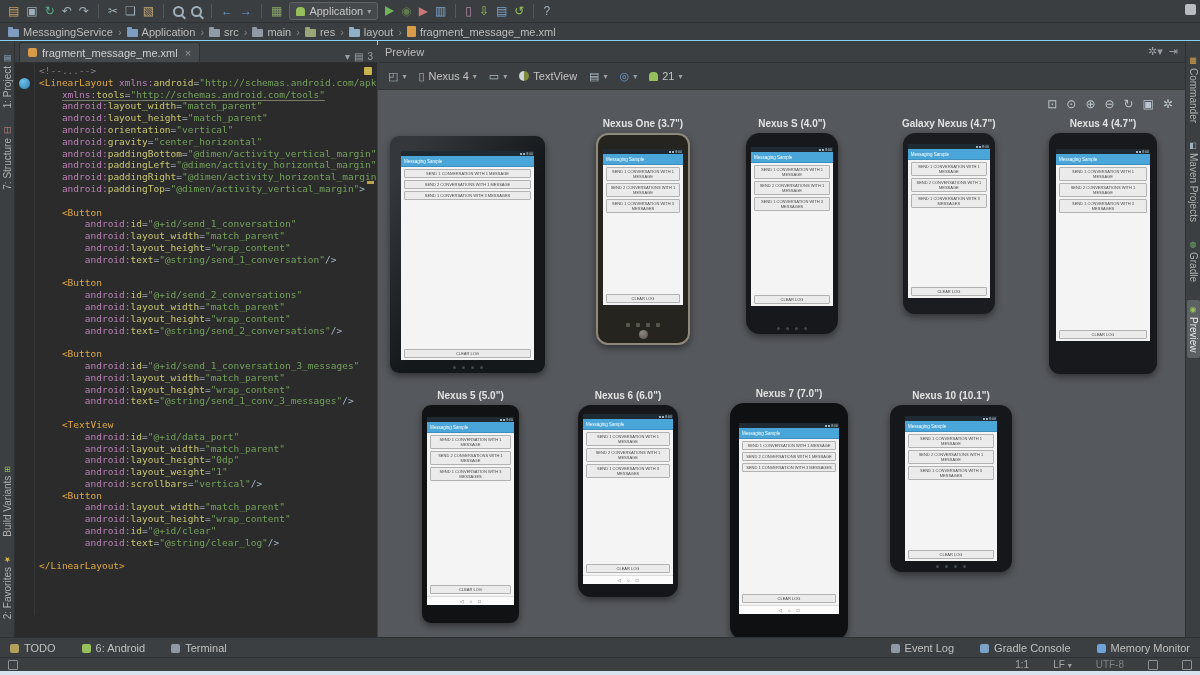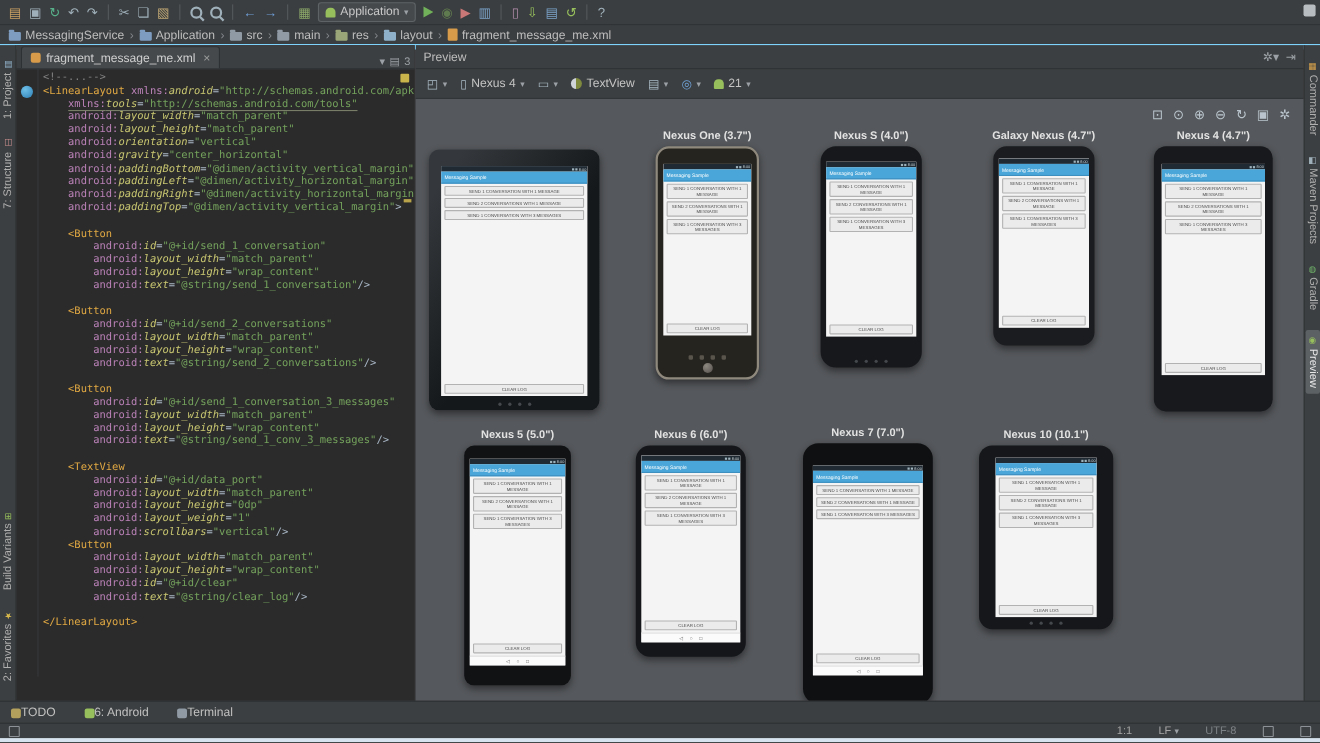--- a/index.html
+++ b/index.html
@@ -44,21 +44,21 @@
   .tab .close{color:#9a9a9a;font-size:11px;margin-left:2px;}
   .tabbar-right{margin-left:auto;display:flex;align-items:center;gap:4px;padding:0 4px;font-size:10px;color:#9aa0a5;}
   .code{position:absolute;left:0;top:21px;right:0;bottom:23px;overflow:hidden;
         font-family:"DejaVu Sans Mono",monospace;font-size:9.5px;line-height:11.8px;white-space:pre;padding:3px 0 0 24px;}
   .gutter{position:absolute;left:0;top:21px;bottom:23px;width:19px;border-right:1px solid #35383a;}
   .gut-circle{position:absolute;left:4px;top:37px;width:11px;height:11px;border-radius:50%;
               background:radial-gradient(circle at 35% 30%,#6fc0e8,#2d7fb4);}
   .insp-sq{position:absolute;right:5px;top:26px;width:8px;height:8px;background:#c9b44c;border-radius:1px;}
   .insp-tick{position:absolute;right:3px;top:140px;width:7px;height:3px;background:#b8a34a;}
   .code-line{height:11.8px;}
-  .o{color:#a9b7c6;} .t{color:#e0a843;} .n{color:#bb82b8;margin-top:8px;} .a{color:#c9c771;font-style:italic;} .v{color:#74a25c;} .c{color:#808080;}
+  .o{color:#a9b7c6;} .t{color:#e0a843;} .n{color:#bb82b8;margin-top:8px;} .a{color:#c9c771;} .v{color:#74a25c;} .c{color:#808080;}
   .u{border-bottom:1px solid #777d66;}
   .dtabs{position:absolute;left:0;right:0;bottom:0;height:23px;background:#3c3f41;border-top:1px solid #2e3133;
          display:flex;align-items:center;gap:4px;padding-left:28px;font-size:11px;}
   .dtab{padding:2px 11px;border-radius:3px;color:#bdbdbd;}
   .dtab.active{background:#537aae;color:#fff;}
   
   .preview{position:absolute;left:378px;top:41px;right:15px;bottom:37px;}
   .pv-title{position:absolute;left:0;top:0;right:0;height:21px;background:#3c3f41;border-bottom:1px solid #2e3133;
             display:flex;align-items:center;padding:0 7px;font-size:11px;color:#bdbdbd;}
   .pv-title .right{margin-left:auto;display:flex;gap:6px;font-size:11px;color:#9aa0a5;}
@@ -102,21 +102,21 @@
   .dev-nexus5 .frame{width:97px;height:218px;padding:12px 5px 18px;border-radius:9px;background:#101214;}
   .dev-nexus6 {left:200px;top:300px;}
   .dev-nexus6 .frame{width:100px;height:192px;padding:9px 5px 13px;border-radius:13px;background:#14161a;}
   .dev-nexus7 {left:352px;top:298px;}
   .dev-nexus7 .frame{width:118px;height:237px;padding:20px 9px 26px;border-radius:14px;background:#0f1012;}
   .dev-nexus10{left:512px;top:300px;}
   .dev-nexus10 .frame{width:122px;height:167px;padding:11px 15px;border-radius:12px;background:#15171a;}
   
   .toolbtns{position:absolute;left:0;right:0;bottom:17px;height:20px;background:#3c3f41;border-top:1px solid #2e3133;
             display:flex;align-items:center;font-size:11px;color:#c0c0c0;padding:0 10px;}
-  .tw{display:flex;align-items:center;margin-right:26px;cursor:default;}
+  .tw{display:flex;align-items:center;gap:5px;margin-right:26px;cursor:default;}
   .tw-ic{width:9px;height:9px;border-radius:2px;display:inline-block;}
   .toolbtns .right{margin-left:auto;display:flex;}
   .toolbtns .right .tw{margin-right:0;margin-left:26px;}
   .statusbar{position:absolute;left:0;right:0;bottom:4px;height:13px;background:#3c3f41;border-top:1px solid #2e3133;
              display:flex;align-items:center;font-size:10px;color:#a7a7a7;padding:0 8px;gap:14px;}
   .statusbar .right{margin-left:auto;display:flex;align-items:center;gap:24px;}
   .mini-box{width:8px;height:8px;border:1px solid #8b9196;border-radius:1px;display:inline-block;}
   .dim{color:#7d8286;}
   .bottom-strip{position:absolute;left:0;right:0;bottom:0;height:4px;background:#d7e4ef;}
 </style>
@@ -568,20 +568,34 @@
         <span>TODO</span>
       </span>
     <span class="tw">
       <span class="tw-ic" style="background: rgb(151, 192, 92);"></span>
         <span>6: Android</span>
       </span>
     <span class="tw">
       <span class="tw-ic" style="background: rgb(143, 154, 165);"></span>
         <span>Terminal</span>
       </span>
+    <span class="right">
+      <span class="tw">
+        <span class="tw-ic" style="background: rgb(143, 154, 165);"></span>
+          <span>Event Log</span>
+        </span>
+      <span class="tw">
+        <span class="tw-ic" style="background: rgb(123, 163, 201);"></span>
+          <span>Gradle Console</span>
+        </span>
+      <span class="tw">
+        <span class="tw-ic" style="background: rgb(111, 163, 217);"></span>
+          <span>Memory Monitor</span>
+        </span>
+    </span>
   </div>
 
   <div class="statusbar">
     <span class="mini-box"></span>
     <span class="right">
       <span>1:1</span>
       <span><span>LF</span> <span class="caret">▾</span></span>
       <span class="dim">UTF-8</span>
       <span class="mini-box"></span>
       <span class="mini-box"></span>

